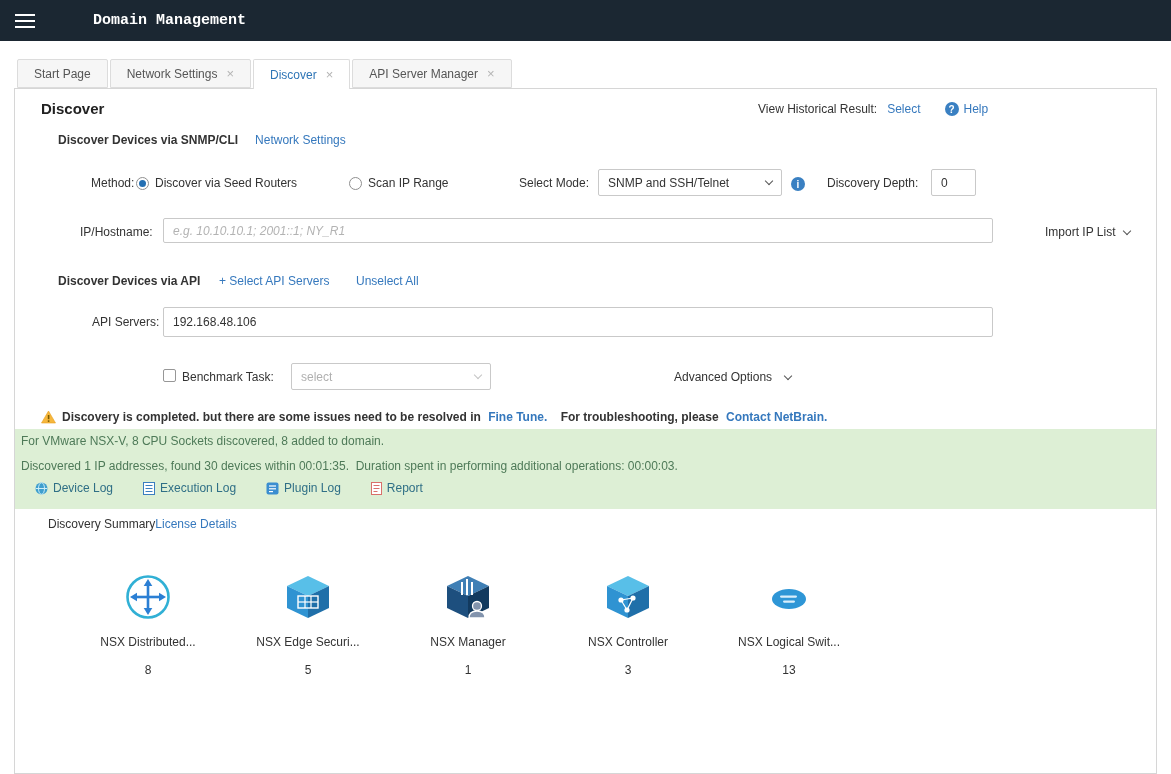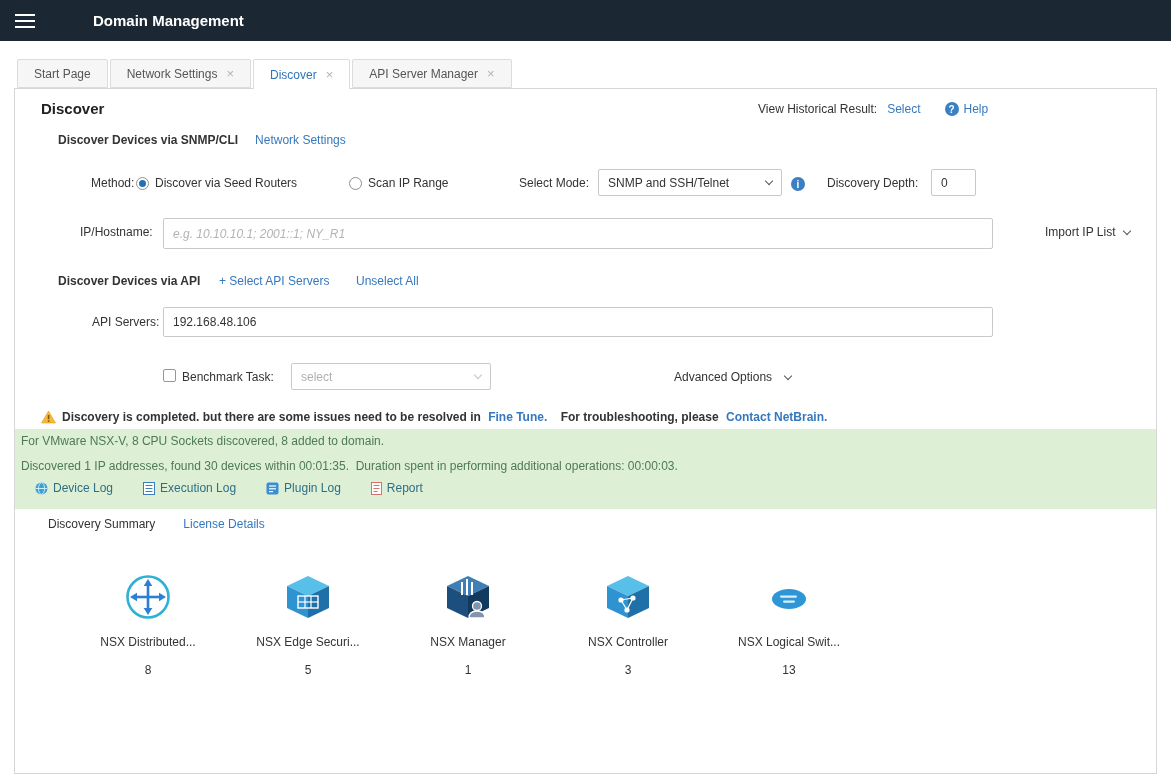--- a/index.html
+++ b/index.html
@@ -2,21 +2,21 @@
 <html><head>
 <meta charset="utf-8">
 <style>
   * { margin:0; padding:0; box-sizing:border-box; }
   html,body { width:1171px; height:774px; overflow:hidden; background:#fff;
     font-family:"Liberation Sans", sans-serif; font-size:12px; color:#333; }
   .topbar { position:absolute; top:0; left:0; width:1171px; height:41px;
     background:#1b2732; display:flex; align-items:center; }
   .hamburger { margin-left:15px; width:22px; cursor:pointer; }
   .hamburger div { height:2px; background:#fff; margin:4px 0; width:20px; }
-  .app-title { margin-left:56px; color:#fff; font-size:15px; font-weight:bold; }
+  .app-title { margin-left:56px; color:#fff; font-size:15px; font-weight:bold;font-family:Liberation Mono, monospace; }
 
   .tabs { position:absolute; top:59px; left:17px; display:flex; z-index:5; align-items:flex-start; }
   .tab { height:29px; padding:0 16px; margin-right:2px; display:flex; align-items:center; gap:9px;
     background:#f6f6f6; border:1px solid #dcdcdc; color:#555; cursor:pointer; border-radius:2px 2px 0 0; }
   .tab.active { height:30px; background:#fff; border-bottom:none; color:#2e75b6; z-index:6; }
   .tab .close { color:#b4b4b4; font-size:13px; line-height:1; cursor:pointer; }
 
   .panel { position:absolute; top:88px; left:14px; width:1143px; height:686px;
     background:#fff; border:1px solid #d6d6d6; }
   .abs { position:absolute; }
@@ -56,21 +56,21 @@
   .warn-row { left:26px; top:321px; display:flex; align-items:center; gap:6px; }
   .warn-row .seg { font-weight:bold; }
   .warn-row .gap { margin-left:6px; }
   .warn-row span { margin-right:4px; }
 
   .green-block { left:0; top:340px; width:1141px; height:80px; background:#ddefd5; }
   .g-line { position:absolute; left:6px; color:#4e7a58; white-space:pre-wrap; }
   .g-links { position:absolute; left:20px; top:52px; display:flex; gap:30px; align-items:center; }
   .g-link { display:flex; align-items:center; gap:5px; color:#2f6f86; cursor:pointer; }
 
-  .summary-row { left:33px; top:428px; display:flex; gap:28px; align-items:center; }
+  .summary-row { left:33px; top:428px; display:flex; gap:0; align-items:center; }
 
   .device { position:absolute; top:484px; width:140px; text-align:center; cursor:pointer; }
   .dev-icon { height:48px; display:flex; align-items:center; justify-content:center; }
   .dev-name { margin-top:14px; color:#333; }
   .dev-count { margin-top:14px; color:#333; }
 </style>
 </head>
 <body>
 
 <div class="topbar">
@@ -126,21 +126,21 @@
   <div class="abs lbl" style="left:504px; top:87px;">Select Mode:</div>
   <div class="abs dropdown" style="left:583px; top:80px; width:184px; height:27px;">
     <span>SNMP and SSH/Telnet</span>
     <span class="chev"></span>
   </div>
   <div class="abs round-ico" style="left:776px; top:88px;">i</div>
   <div class="abs lbl" style="left:812px; top:87px;">Discovery Depth:</div>
   <input class="abs tinput" style="left: 916px; top: 80px; width: 45px; height: 27px;" value="0">
 
   <div class="abs lbl" style="left:65px; top:136px;">IP/Hostname:</div>
-  <input class="abs tinput" style="left: 148px; top: 129px; width: 830px; height: 31px;" placeholder="e.g. 10.10.10.1; 2001::1; NY_R1">
+  <input class="abs tinput" style="left: 148px; top: 129px; width: 830px; height: 25px;" placeholder="e.g. 10.10.10.1; 2001::1; NY_R1">
   <div class="abs" style="left:1030px; top:136px; display:flex; align-items:center; gap:9px; cursor:pointer;">
     <span class="lbl">Import IP List</span>
     <span class="chev"></span>
   </div>
 
   <div class="abs bold" style="left:43px; top:185px;">Discover Devices via API</div>
   <div class="abs link" style="left:204px; top:185px;">+ Select API Servers</div>
   <div class="abs link" style="left:341px; top:185px;">Unselect All</div>
 
   <div class="abs lbl" style="left:77px; top:226px;">API Servers:</div>

